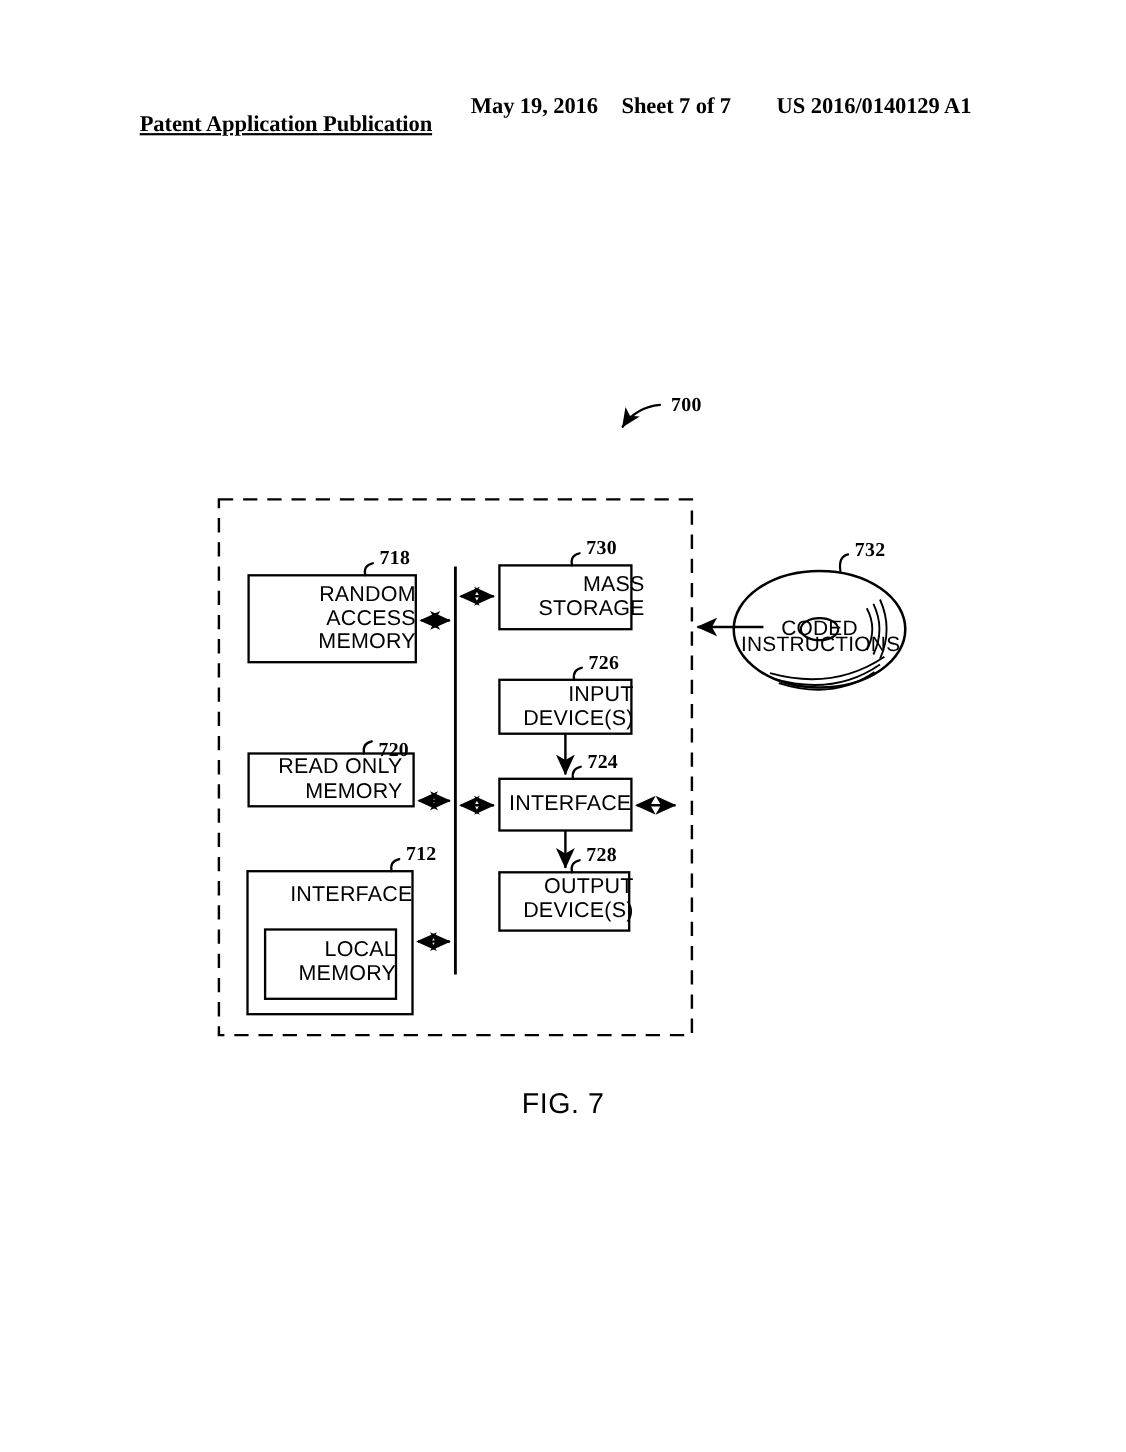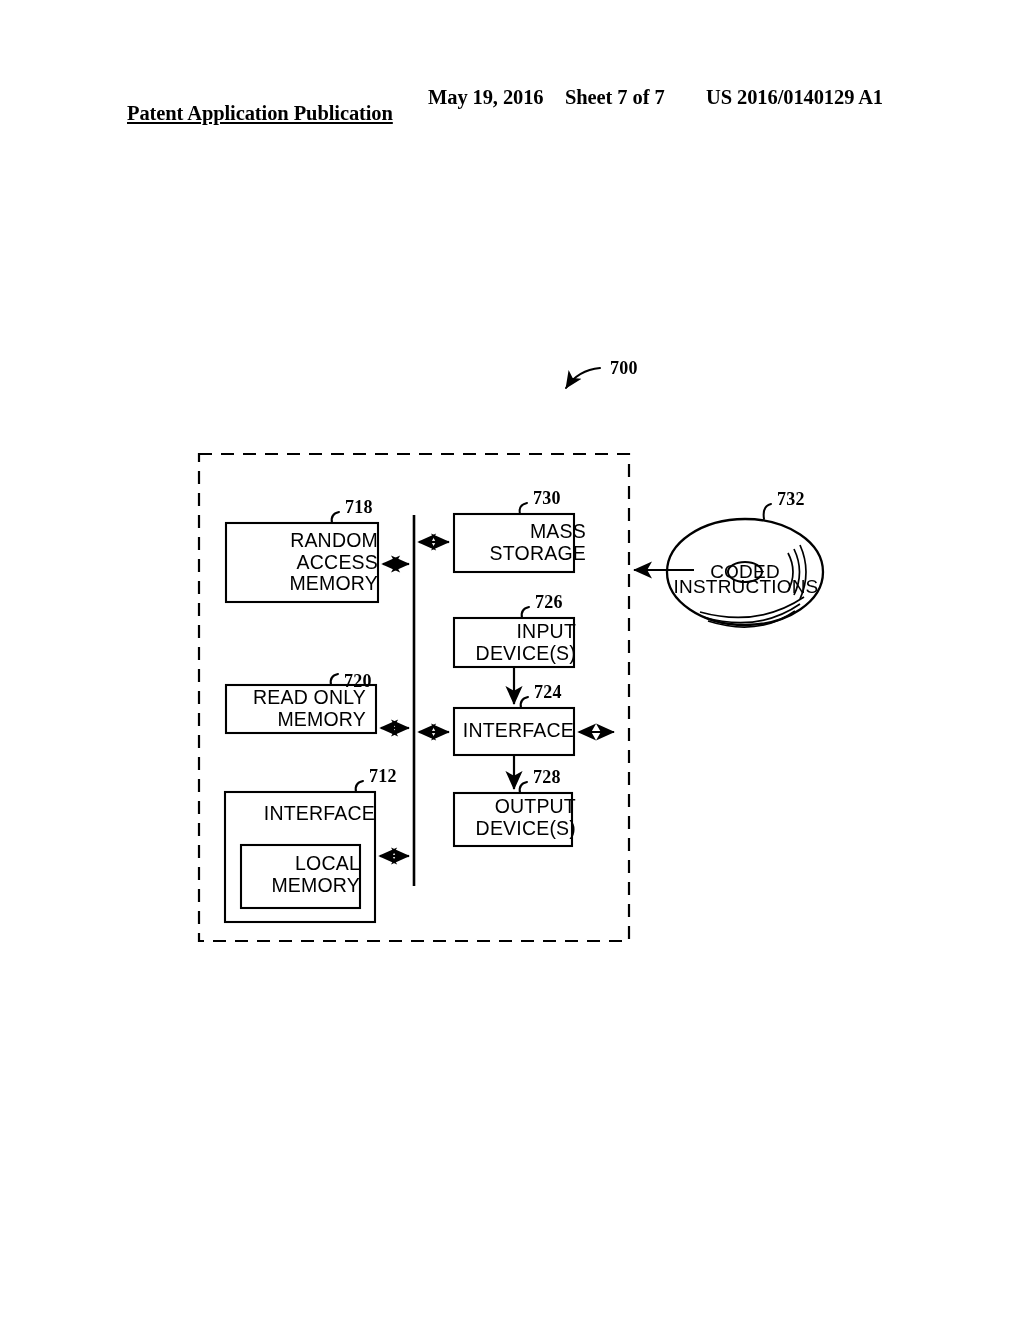--- a/index.html
+++ b/index.html
@@ -248,14 +248,15 @@
   <div class="ref-num" style="left:533px; top:488px;">730</div>
 
   <div class="ref-num" style="left:535px; top:592px;">726</div>
 
   <div class="ref-num" style="left:534px; top:682px;">724</div>
 
   <div class="ref-num" style="left:533px; top:767px;">728</div>
 
   <div class="ref-num" style="left:777px; top:489px;">732</div>
 
+  <div id="fig-caption">FIG. 7</div>
 
 </div>
 
 </body></html>

